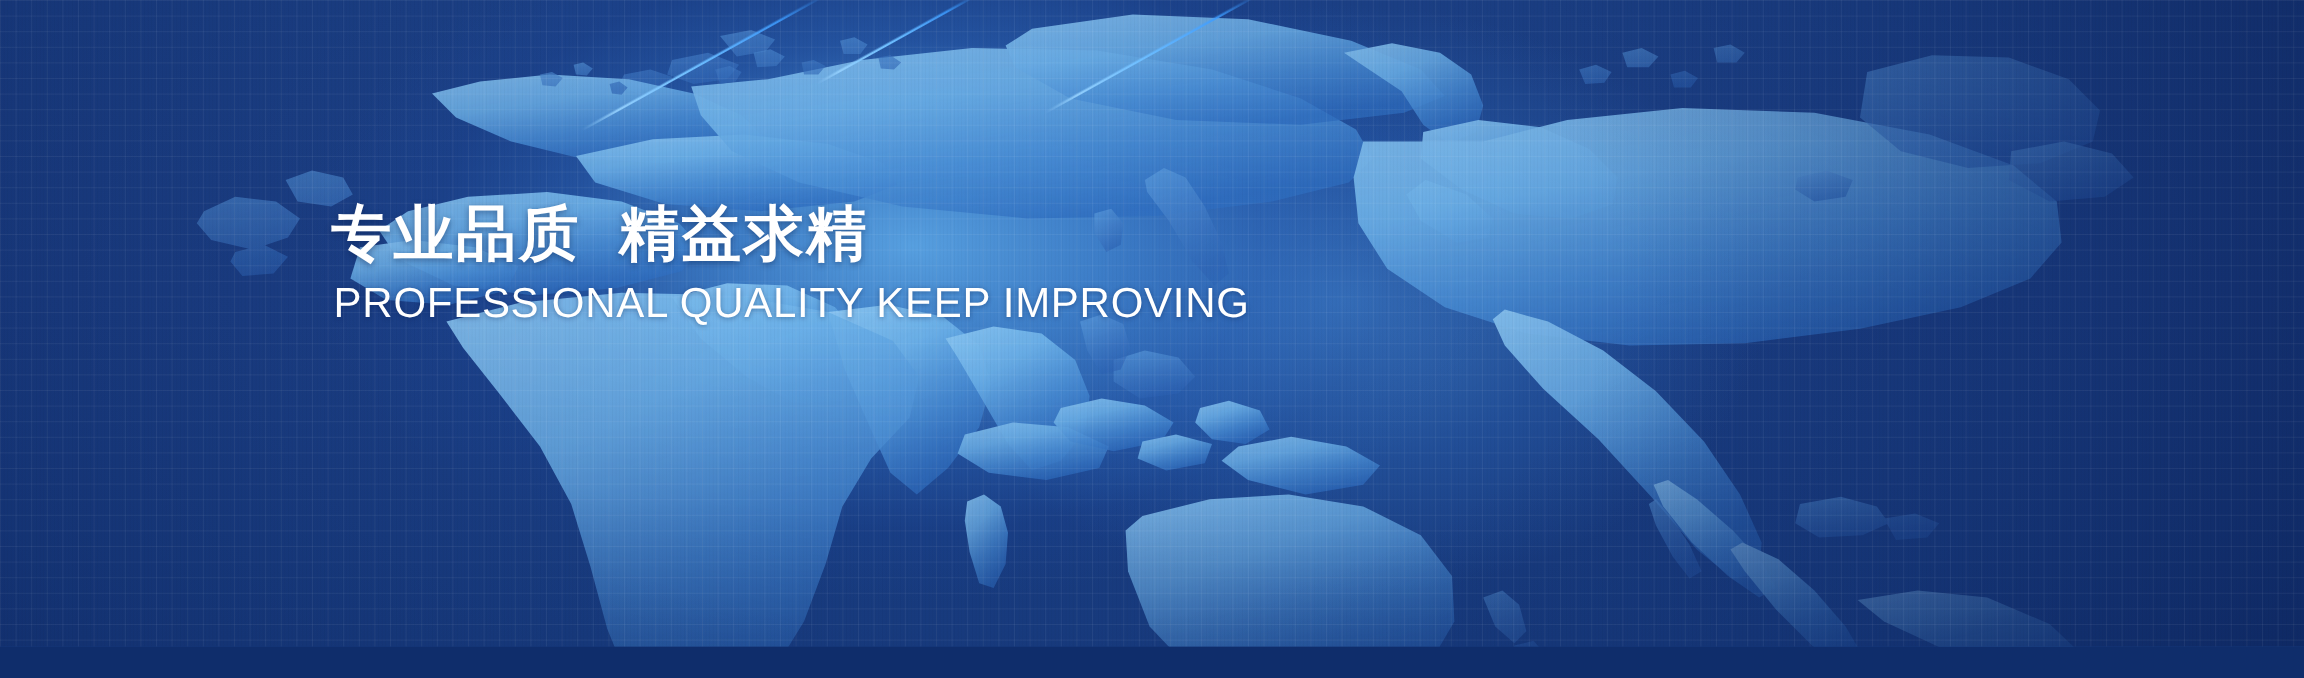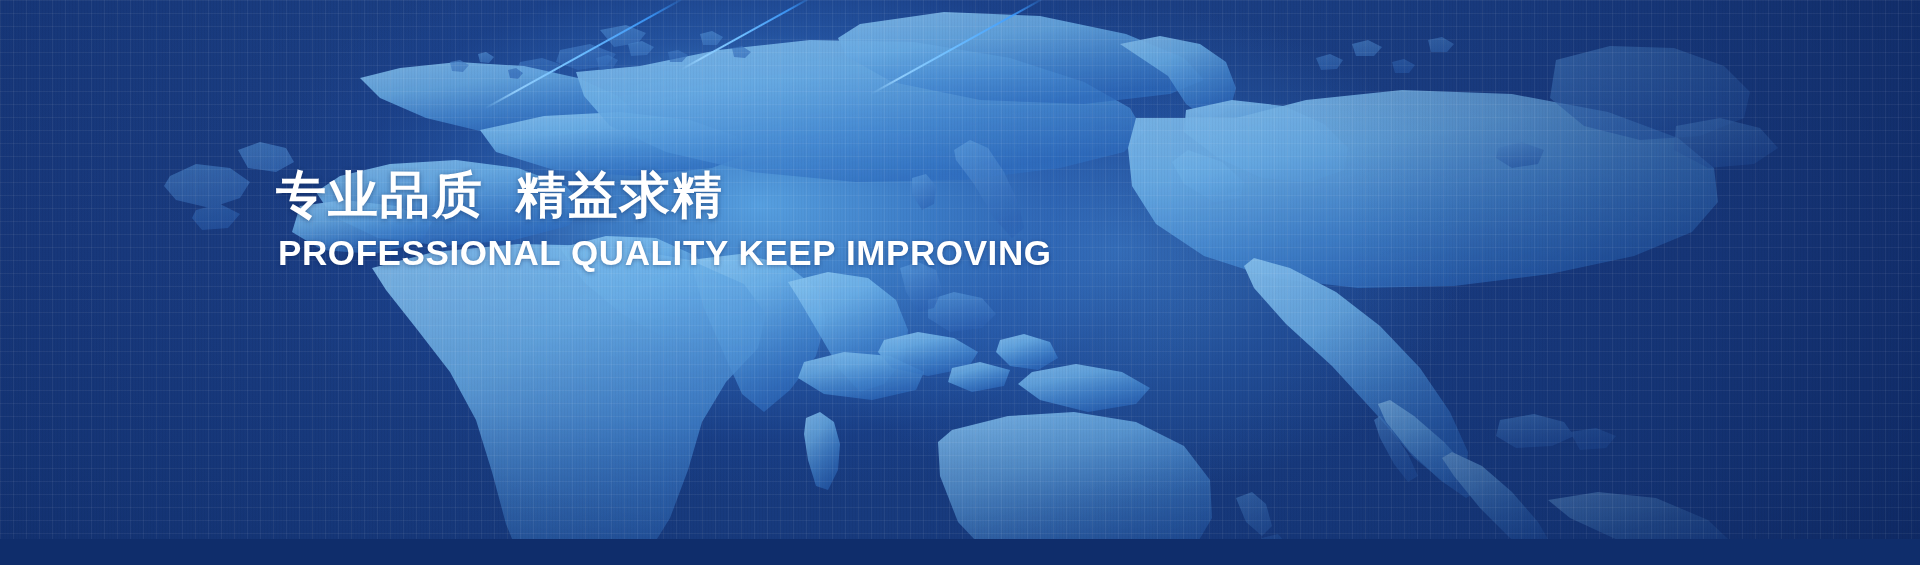--- a/index.html
+++ b/index.html
@@ -110,21 +110,21 @@
     font-weight: 700;
     color: #ffffff;
     letter-spacing: 2px;
     white-space: pre;
     text-shadow: 0 1px 5px rgba(6,28,74,0.45);
   }
   .headline-en {
     margin: 8px 0 0 2px;
     font-size: 35px;
     line-height: 1.15;
-    font-weight: 700;
+    font-weight: 400;
     color: #ffffff;
     letter-spacing: 0.6px;
     white-space: pre;
     text-shadow: 0 1px 4px rgba(6,28,74,0.40);
   }
 </style>
 </head>
 <body>
 
 <div class="banner">

